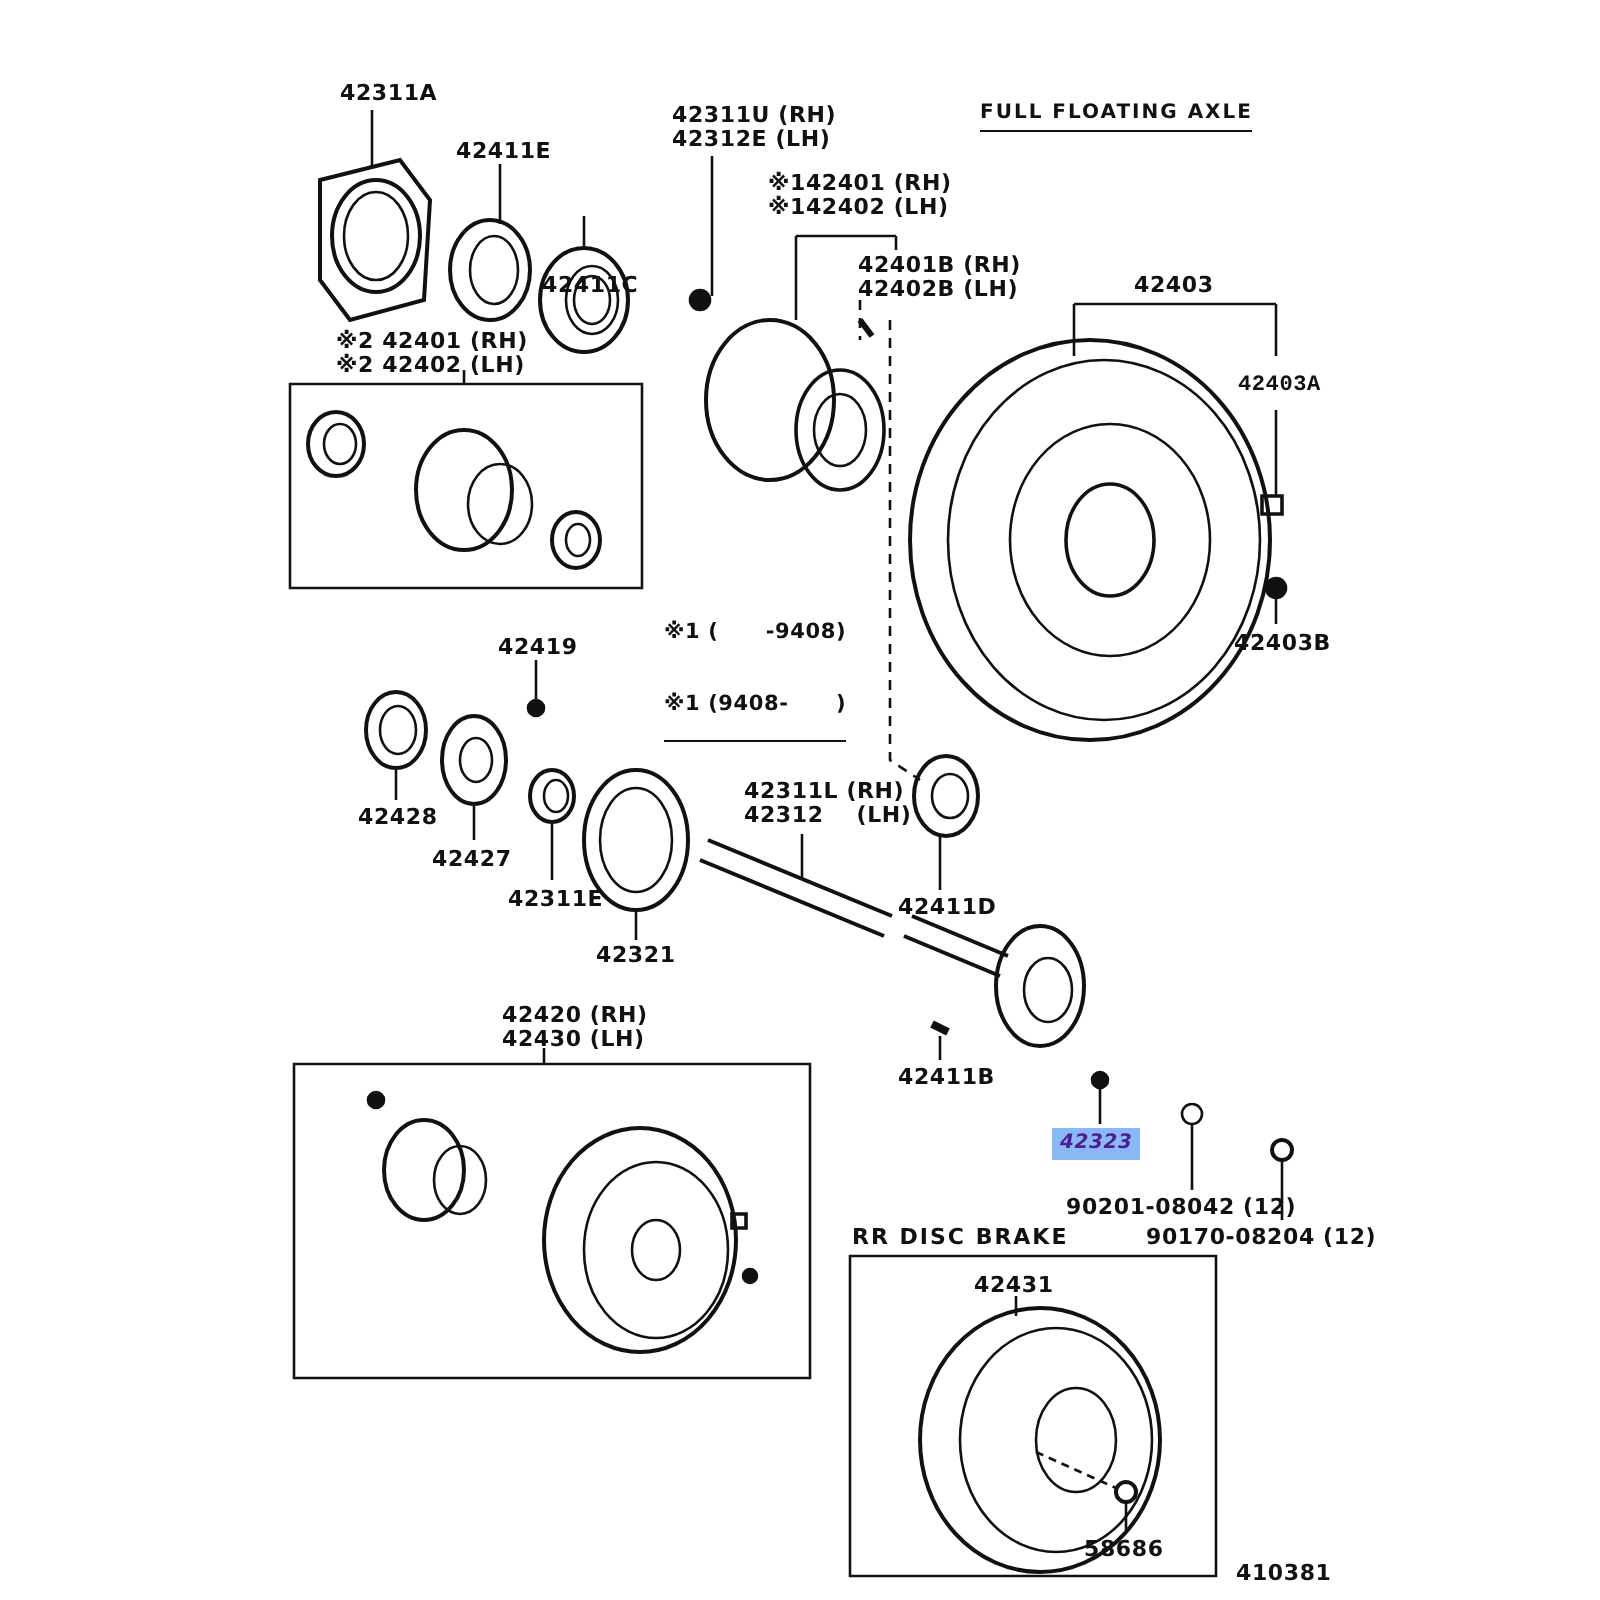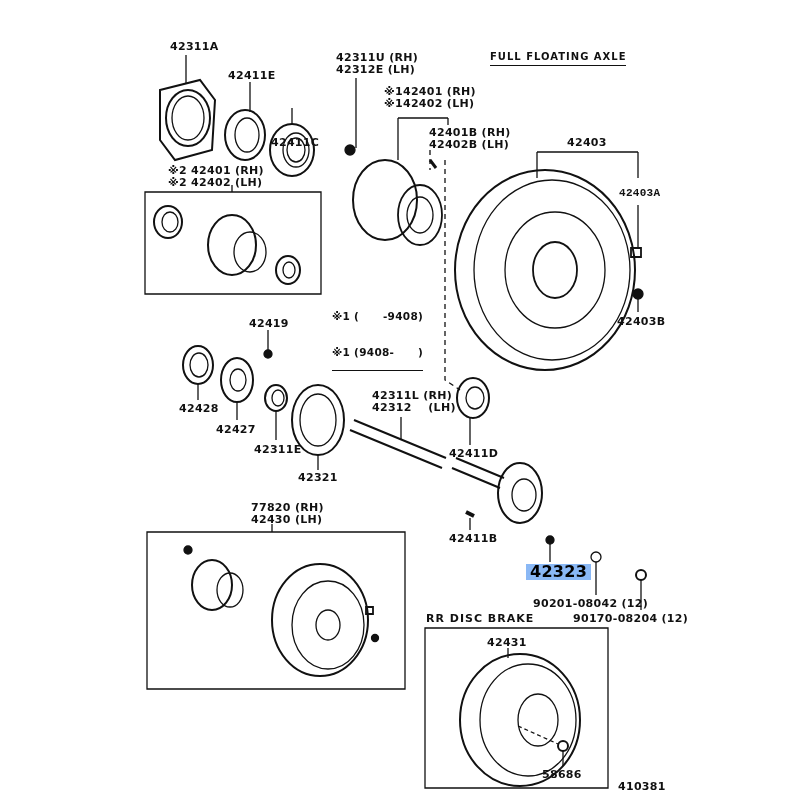--- a/index.html
+++ b/index.html
@@ -1,21 +1,21 @@
 <!DOCTYPE html>
 <html><head>
 <meta charset="utf-8">
 <style>
   html, body { margin: 0; padding: 0; background: #ffffff; }
   body { width: 800px; height: 800px; position: relative; overflow: hidden;
          font-family: "Liberation Sans", sans-serif; color: #111; }
   #diagram { position: absolute; left: 0; top: 0; width: 800px; height: 800px; }
   .lbl { position: absolute; font-family: "DejaVu Sans", sans-serif; font-weight: bold;
          font-size: 11px; line-height: 12px; color: #111; white-space: pre; letter-spacing: 0.3px; }
-  .lbl.hl { background: #8ab8f5; color: #000000; padding: 2px 4px; font-size: 16px; }
+  .lbl.hl { background: #8ab8f5; color: #4c1d95; padding: 2px 4px; font-size: 10px; font-style: italic; }
   .title { font-size: 10px; letter-spacing: 1px; border-bottom: 1.5px solid #111; padding-bottom: 2px; }
   .note { font-size: 10.5px; border-bottom: 1.5px solid #111; }
   svg * { vector-effect: non-scaling-stroke; }
 </style>
 </head>
 <body>
 
 <svg id="diagram" viewBox="0 0 800 800" fill="none" stroke="#111" stroke-width="1.3">
 
   <g>
@@ -192,18 +192,18 @@
 <div class="lbl" style="left:216px;top:424px;">42427</div>
 <div class="lbl" style="left:254px;top:444px;">42311E</div>
 <div class="lbl" style="left:298px;top:472px;">42321</div>
 <div class="lbl" style="left:372px;top:390px;">42311L (RH)
 42312    (LH)</div>
 <div class="lbl" style="left:449px;top:448px;">42411D</div>
 <div class="lbl" style="left:449px;top:533px;">42411B</div>
 <div class="lbl hl" style="left:526px;top:564px;">42323</div>
 <div class="lbl" style="left:533px;top:598px;">90201-08042 (12)</div>
 <div class="lbl" style="left:573px;top:613px;">90170-08204 (12)</div>
-<div class="lbl" style="left:251px;top:502px;">77820 (RH)
+<div class="lbl" style="left:251px;top:502px;">42420 (RH)
 42430 (LH)</div>
 <div class="lbl" style="left:426px;top:613px;letter-spacing:1px;">RR DISC BRAKE</div>
 <div class="lbl" style="left:487px;top:637px;">42431</div>
 <div class="lbl" style="left:542px;top:769px;">58686</div>
 <div class="lbl" style="left:618px;top:781px;text-align:right;">410381</div>
 
 </body></html>

